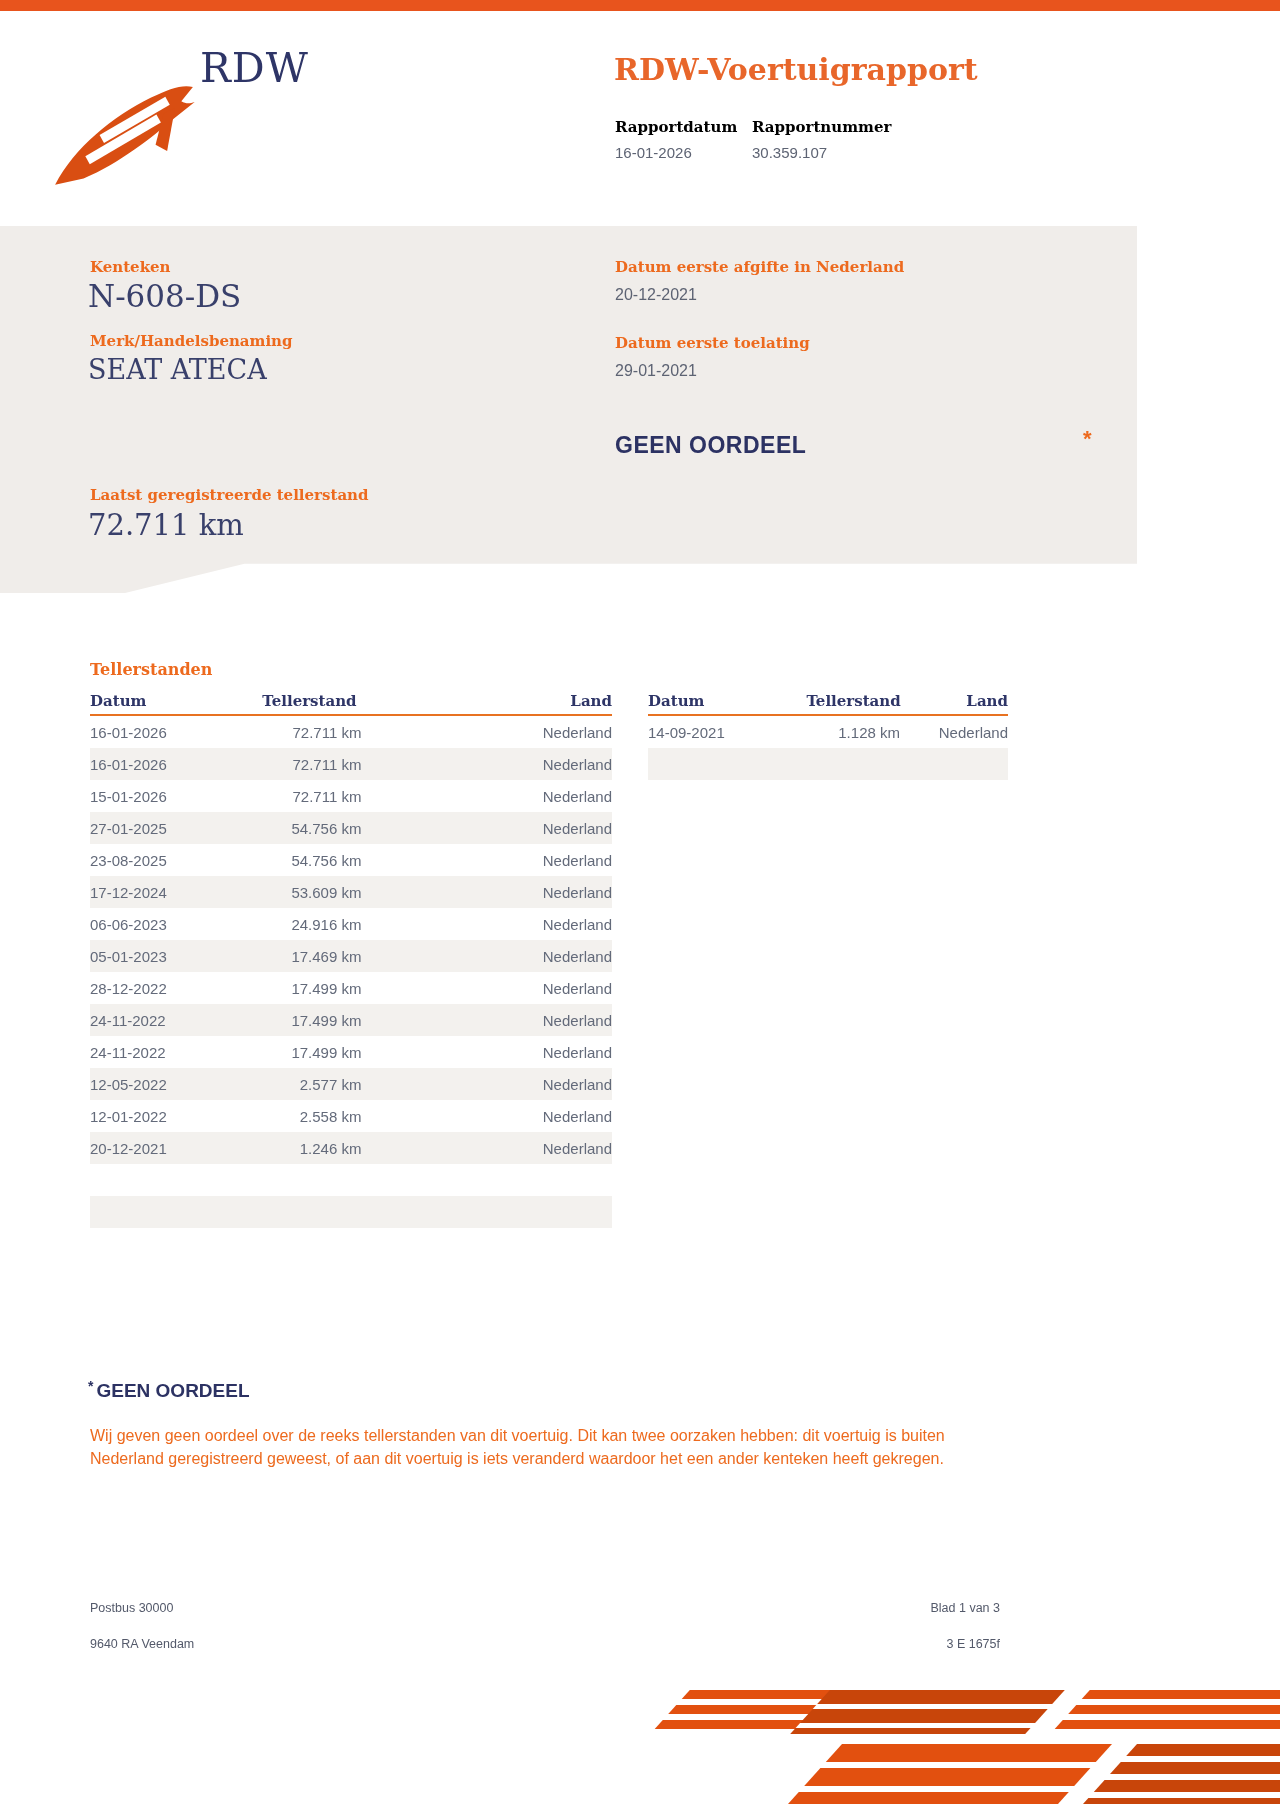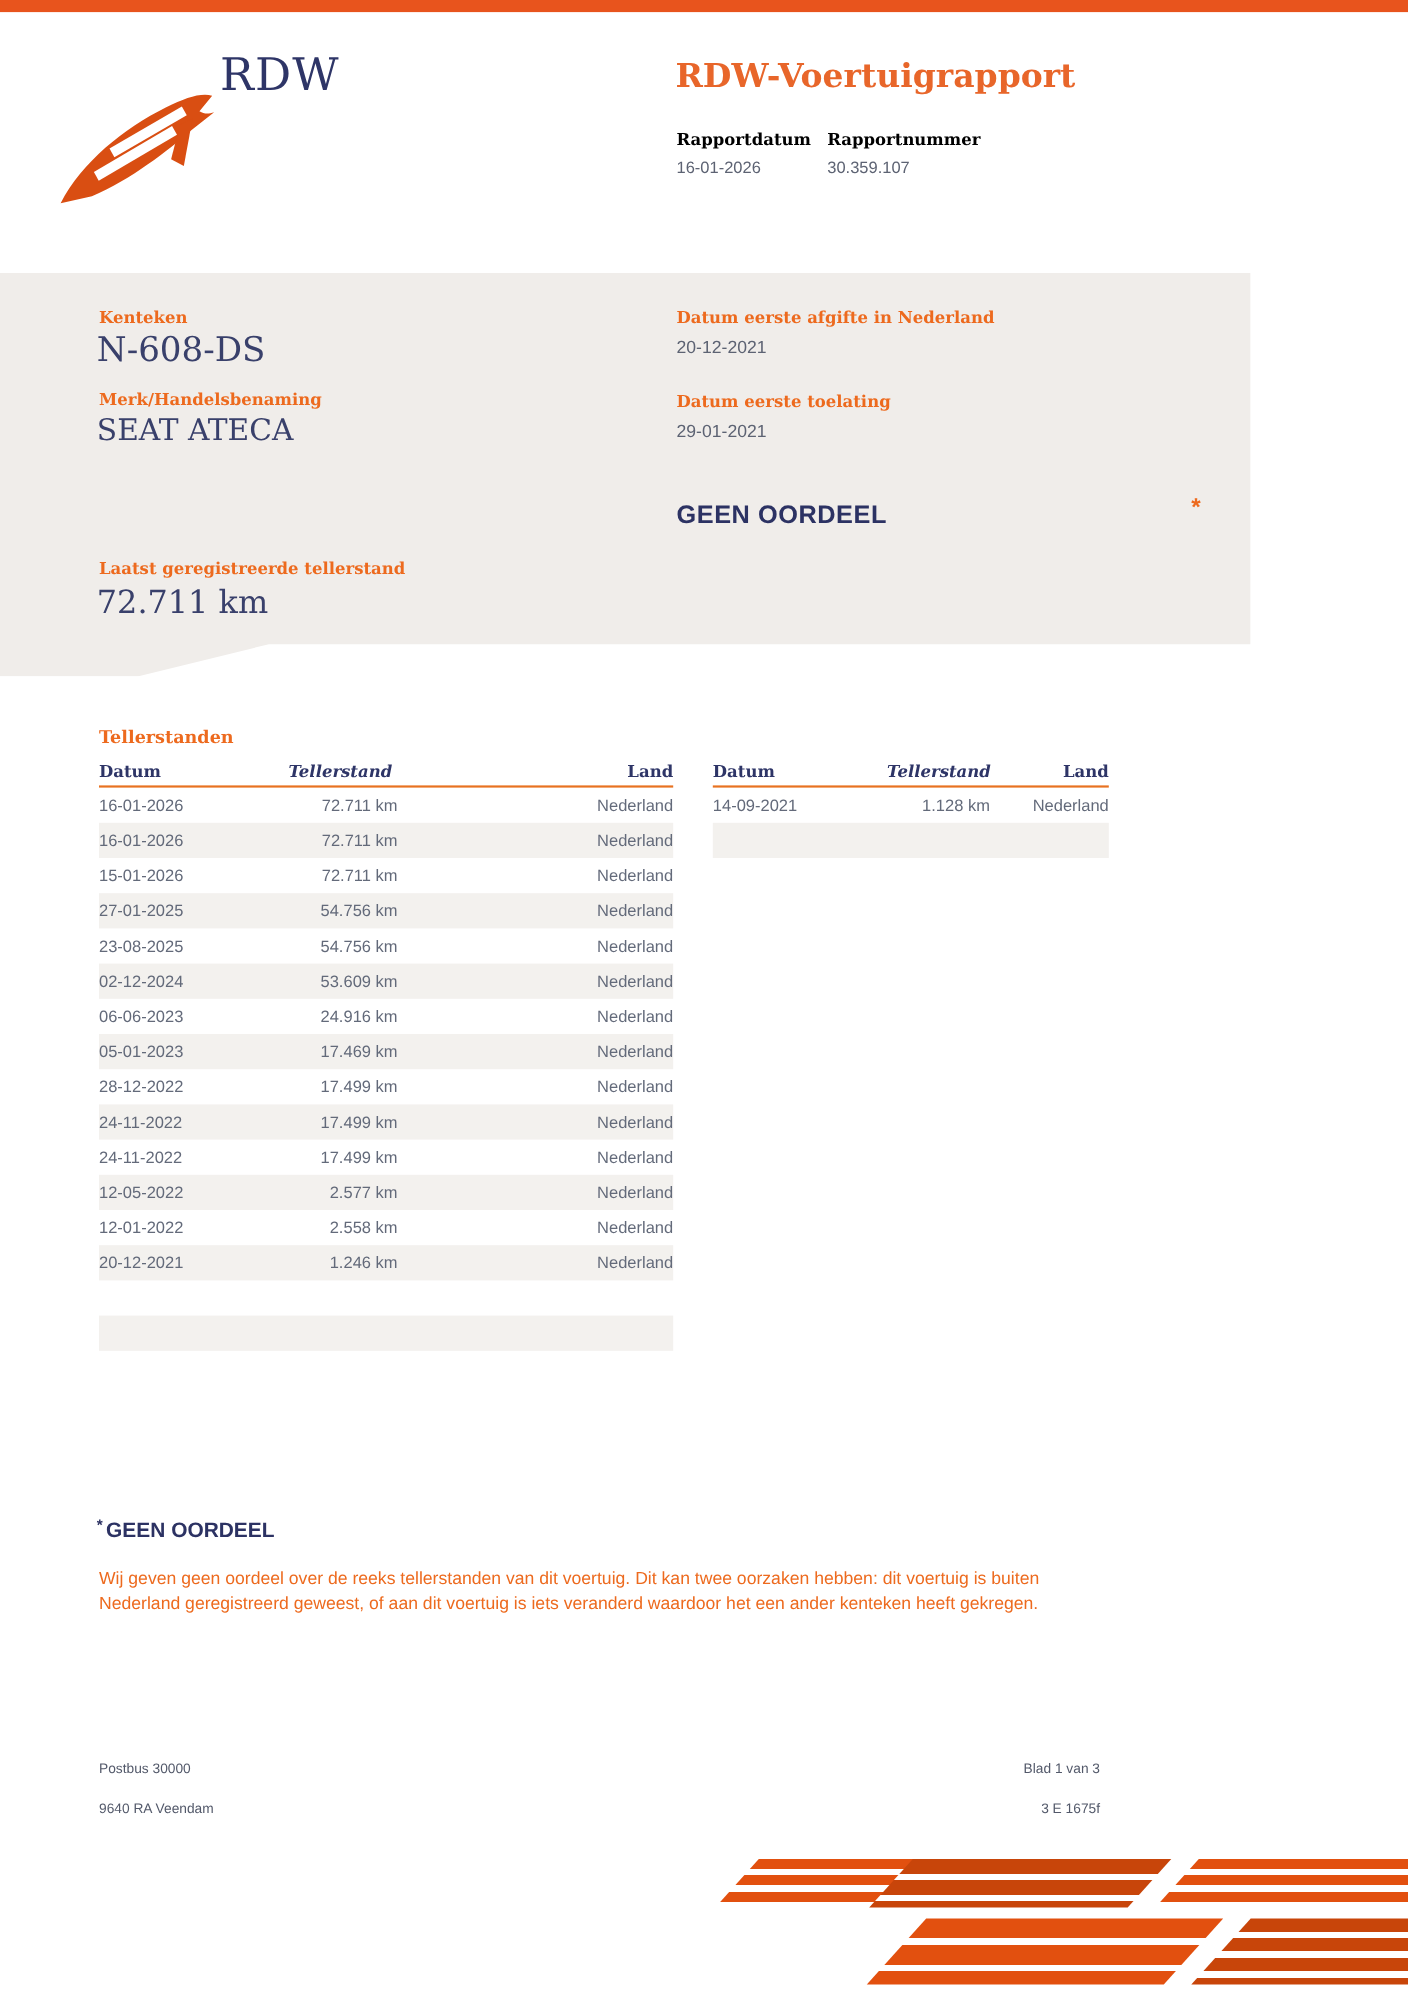--- a/index.html
+++ b/index.html
@@ -12,21 +12,21 @@
   .logo-text{position:absolute;left:200px;top:44px;font-family:"DejaVu Serif",serif;
              font-size:41px;color:#2e3567;letter-spacing:1px;}
   .doc-title{position:absolute;left:614px;top:52px;font-family:"DejaVu Serif",serif;
              font-size:30px;color:#e8662a;font-weight:600;}
   .meta-label{position:absolute;top:118px;font-family:"DejaVu Serif",serif;font-weight:bold;
               font-size:15px;color:#000000;}
   .meta-value{position:absolute;top:144px;font-size:15px;color:#5d6373;}
   .mx1{left:615px;} .mx2{left:752px;}
 
   
-  .panel{position:absolute;left:0;top:248px;width:1137px;height:367px;background:#f0edea;
+  .panel{position:absolute;left:0;top:226px;width:1137px;height:367px;background:#f0edea;
          clip-path:polygon(0 0,100% 0,100% 92%,21.5% 92%,11% 100%,0 100%);}
   .panel .olabel{position:absolute;font-family:"DejaVu Serif",serif;font-weight:bold;
                  font-size:15px;color:#ed6a1e;}
   .panel .bigval{position:absolute;font-family:"DejaVu Serif",serif;color:#39406b;}
   .panel .dval{position:absolute;font-size:16px;color:#5d6373;}
   .kenteken-label{left:90px;top:32px;}
   .kenteken-value{left:88px;top:52px;font-size:31px;}
   .merk-label{left:90px;top:106px;}
   .merk-value{left:88px;top:128px;font-size:27px;}
   .afgifte-label{left:615px;top:32px;}
@@ -43,21 +43,21 @@
   .section-title{position:absolute;left:90px;top:660px;font-family:"DejaVu Serif",serif;
                  font-weight:bold;font-size:16px;color:#ed6a1e;}
   .table{position:absolute;top:686px;}
   .table.left{left:90px;width:522px;}
   .table.right{left:648px;width:360px;}
   .thead{display:grid;align-items:end;height:24px;border-bottom:2px solid #e87221;
          padding-bottom:4px;font-family:"DejaVu Serif",serif;font-weight:bold;
          font-size:15px;color:#2e3567;}
   .table.left .thead,.table.left .trow{grid-template-columns:33% 19% 1fr;}
   .table.right .thead,.table.right .trow{grid-template-columns:44% 26% 1fr;}
-  .thead .hc1{text-align:left;font-style:italic;}
+  .thead .hc1{text-align:left;}
   .thead .hc2{text-align:right;}
   .trow{display:grid;align-items:center;height:32px;font-size:15px;color:#636a7a;}
   .tbody .trow:nth-child(even){background:#f3f1ee;}
   .tcell.c1,.tcell.c2{text-align:right;}
 
   
   .note-title{position:absolute;left:88px;top:1378px;font-size:19px;font-weight:bold;color:#2c3263;}
   .note-title .nstar{font-size:14px;vertical-align:6px;margin-right:3px;color:#2c3263;}
   .note-body{position:absolute;left:90px;top:1408px;width:858px;font-size:16px;
              line-height:23px;color:#ed6a1e;}
@@ -148,21 +148,21 @@
           <div class="tcell c0">27-01-2025</div>
           <div class="tcell c1">54.756 km</div>
           <div class="tcell c2">Nederland</div>
         </div>
         <div class="trow">
           <div class="tcell c0">23-08-2025</div>
           <div class="tcell c1">54.756 km</div>
           <div class="tcell c2">Nederland</div>
         </div>
         <div class="trow">
-          <div class="tcell c0">02-12-2024</div>
+          <div class="tcell c0">17-12-2024</div>
           <div class="tcell c1">53.609 km</div>
           <div class="tcell c2">Nederland</div>
         </div>
         <div class="trow">
           <div class="tcell c0">06-06-2023</div>
           <div class="tcell c1">24.916 km</div>
           <div class="tcell c2">Nederland</div>
         </div>
         <div class="trow">
           <div class="tcell c0">05-01-2023</div>

